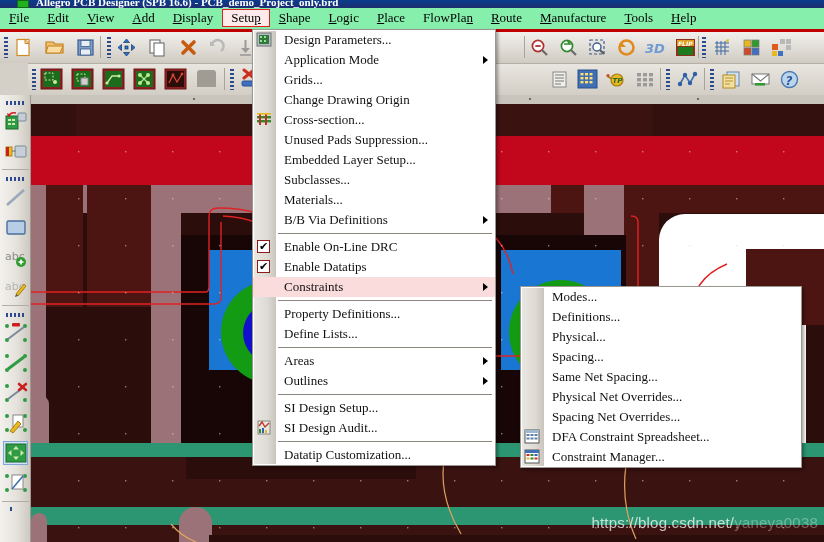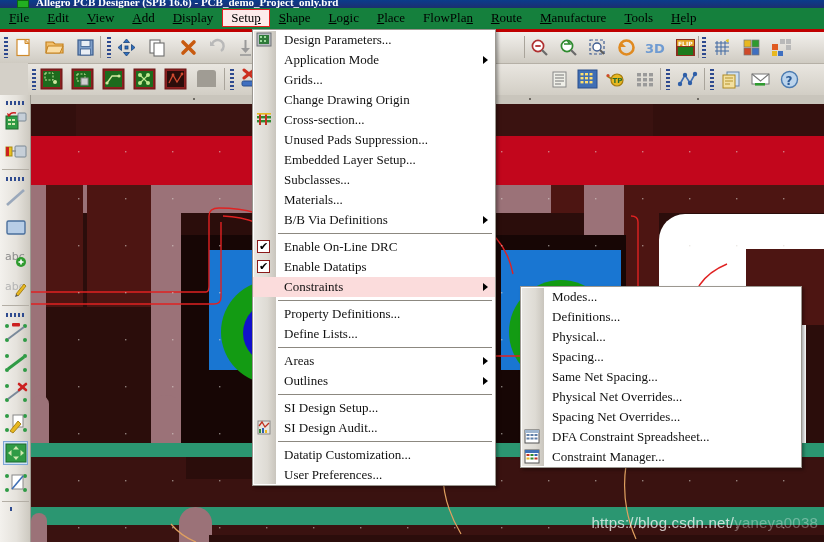--- a/index.html
+++ b/index.html
@@ -23,41 +23,42 @@
   }
   .titlebar .tb-text{
     position:absolute;left:36px;top:-4px;
     font-size:11px;font-weight:bold;color:#ffffff;white-space:nowrap;
     font-family:"Liberation Serif", serif;
   }
 
   
   .menubar{
     position:absolute;left:0;top:8px;width:824px;height:21px;
-    background:#15803d;
+    background:#86efac;
     border-bottom:none;
     display:flex;align-items:center;
   }
   .menubar .mi{
     font-size:13px;color:#000;padding:1px 9px;white-space:nowrap;
     font-family:"Liberation Serif", serif;
     position:relative;top:-1px;
   }
   .menubar .mi u{text-decoration:underline;}
   .menubar .mi.active{
     border:1px solid #e02020;background:#fdeaea;padding:0px 8px;
   }
   .redline{
     position:absolute;left:0;top:29px;width:824px;height:3px;background:#c00000;
   }
 
   
   .toolbar-area{
     position:absolute;left:0;top:32px;width:824px;height:63px;
     background:#d4d0c8;
+    font-style:italic;
   }
   .tbrow{position:absolute;left:0;width:824px;height:31px;
     background:linear-gradient(to bottom,#f2f0ec 0%,#e3e0da 45%,#cfcbc2 100%);
   }
   .tbrow.r1{top:0;}
   .tbrow.r2{top:31px;margin-left:28px;}
   .grip{
     position:absolute;top:5px;width:4px;height:21px;
     background-image:repeating-linear-gradient(to bottom,#2e4a8f 0,#2e4a8f 2px,transparent 2px,transparent 4px);
   }
@@ -800,23 +801,20 @@
           </svg>
       </span>
       <span>SI Design Audit...</span>
     </div>
 
     <div class="msep"></div>
 
     <div class="mrow">
       <span>Datatip Customization...</span>
     </div>
-    <div class="mrow">
-      <span>User Preferences...</span>
-    </div>
   </div>
 
   <div class="menu" id="constraints-submenu" style="left:520px;top:286px;width:282px;">
     <div class="gutter"></div>
 
     <div class="mrow">
       <span>Modes...</span>
     </div>
     <div class="mrow">
       <span>Definitions...</span>

